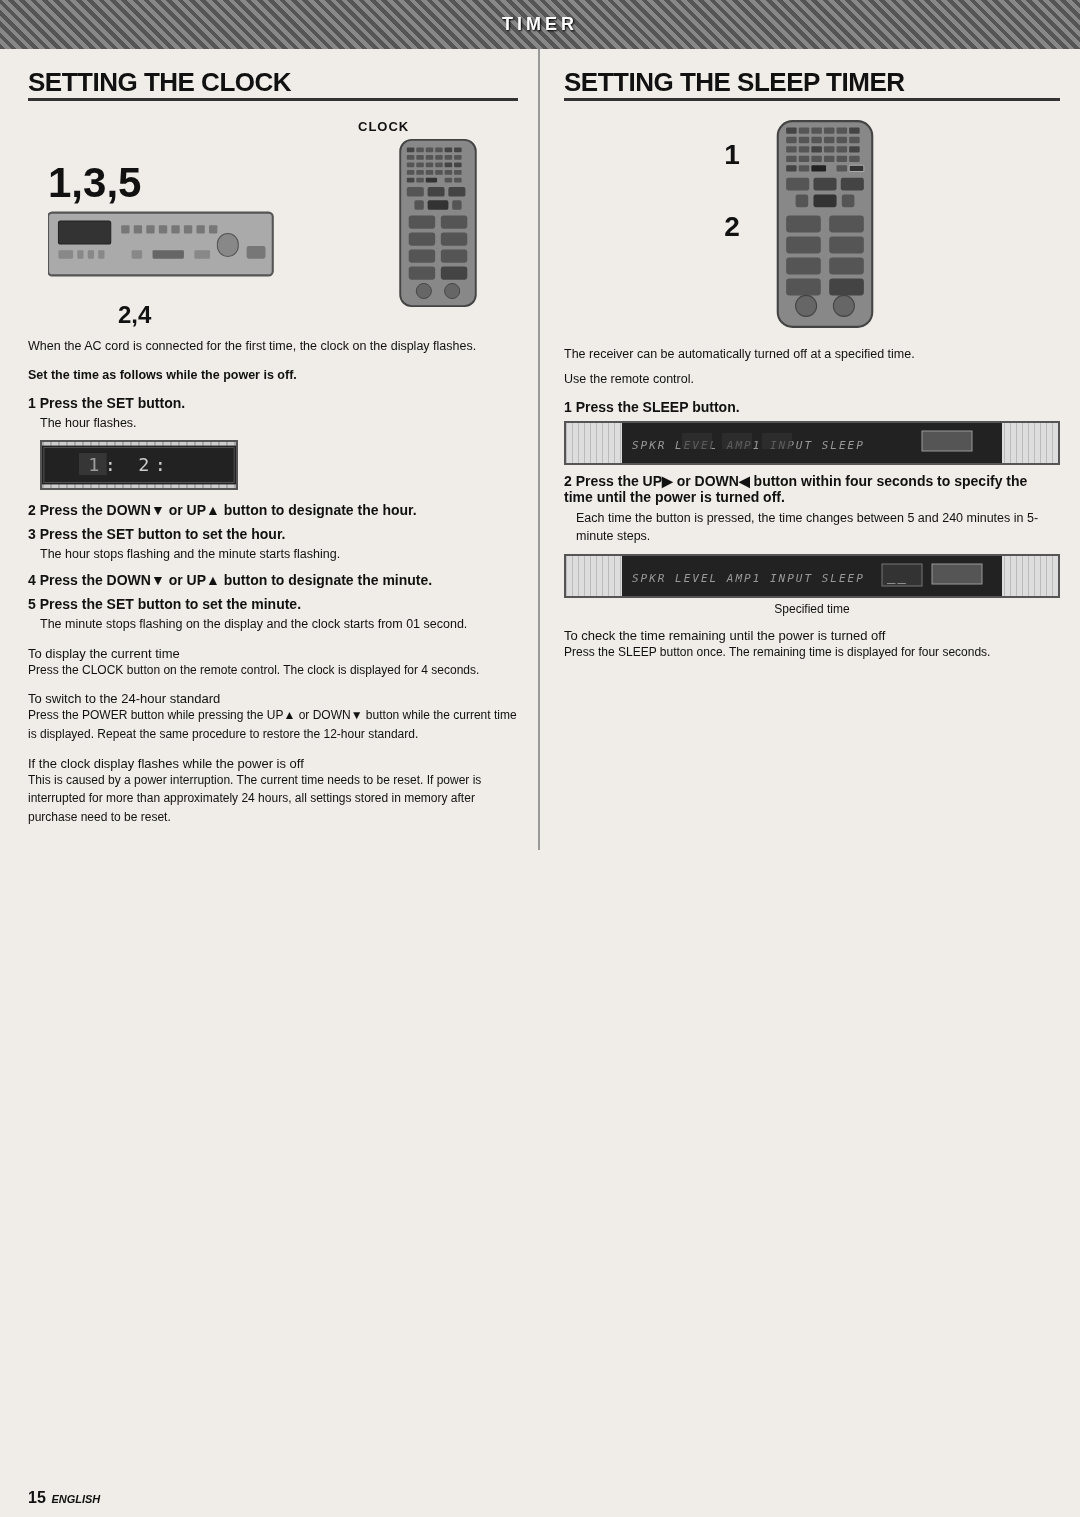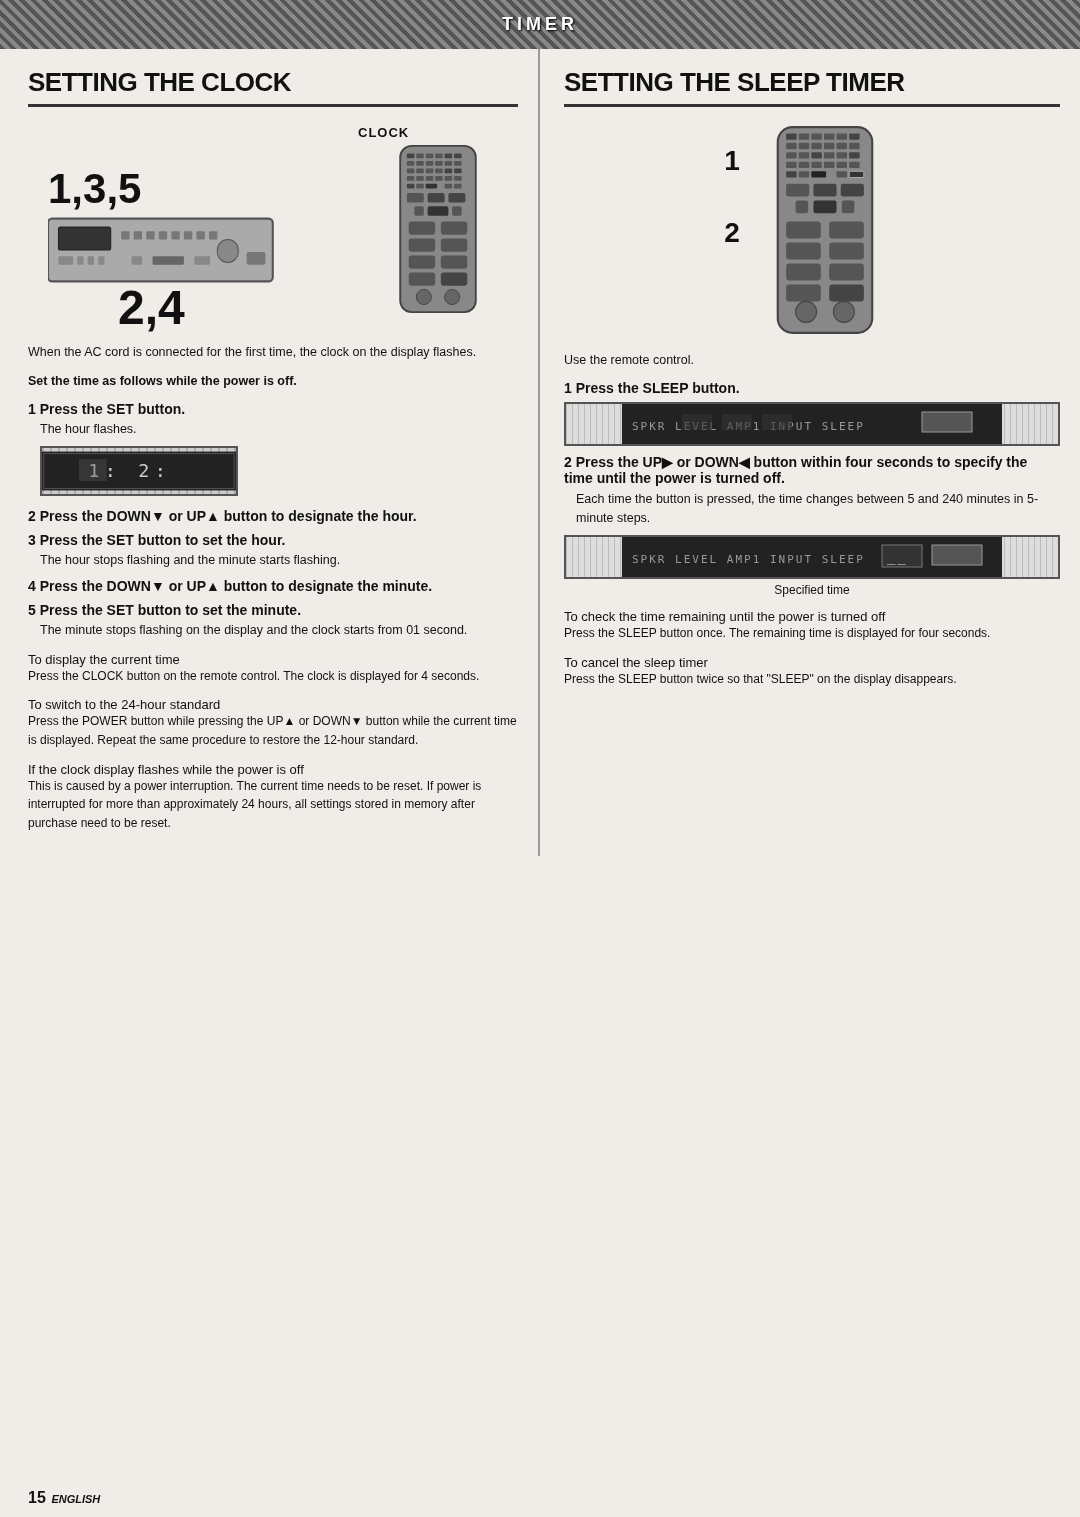--- a/index.html
+++ b/index.html
@@ -49,21 +49,21 @@
     .right-col {
       width: 50%;
       padding: 18px 20px 20px 24px;
     }
 
     
     .section-title {
       font-size: 26px;
       font-weight: bold;
       border-bottom: 3px solid #333;
-      padding-bottom: 6px;
+      padding-bottom: 0;
       margin-bottom: 18px;
       letter-spacing: -0.5px;
     }
 
     
     .clock-diagram {
       display: flex;
       align-items: flex-start;
       justify-content: center;
       margin-bottom: 18px;
@@ -214,20 +214,21 @@
       );
       border: 2px solid #555;
       margin: 6px 0 4px 0;
       display: flex;
       align-items: flex-start;
       justify-content: center;
       font-size: 14px;
       font-family: monospace;
       color: #222;
       letter-spacing: 2px;
+      font-style: italic;
     }
 
     .specified-time-label {
       text-align: center;
       font-size: 12px;
       margin-bottom: 10px;
     }
 
     .footer-bar {
       position: absolute;
@@ -278,21 +279,21 @@
         <rect x="28" y="46" width="6" height="8" rx="1" fill="#888"></rect>
         <rect x="38" y="46" width="6" height="8" rx="1" fill="#888"></rect>
         <rect x="48" y="46" width="6" height="8" rx="1" fill="#888"></rect>
         <rect x="80" y="46" width="10" height="8" rx="1" fill="#888"></rect>
         <rect x="100" y="46" width="30" height="8" rx="1" fill="#666"></rect>
         <rect x="140" y="46" width="15" height="8" rx="1" fill="#888"></rect>
         <rect x="162" y="30" width="20" height="22" rx="10" fill="#888" stroke="#555" stroke-width="1"></rect>
         <rect x="190" y="42" width="18" height="12" rx="2" fill="#777"></rect>
       </svg>
 
-      <div class="clock-label-24" style="position:absolute; left:90px; bottom:-10px; font-size:48px; font-weight:bold;">2,4</div>
+      <div class="clock-label-24" style="position:absolute; left:90px; bottom:-10px; font-size:24px; font-weight:bold;">2,4</div>
 
       <div class="clock-remote-wrap">
         <div class="clock-label-above">CLOCK</div>
         <svg class="remote-svg" viewBox="0 0 90 180" xmlns="http://www.w3.org/2000/svg">
           <rect x="5" y="2" width="80" height="176" rx="12" ry="12" fill="#888" stroke="#444" stroke-width="2"></rect>
 
           <rect x="12" y="10" width="8" height="5" rx="1" fill="#444"></rect>
           <rect x="22" y="10" width="8" height="5" rx="1" fill="#555"></rect>
           <rect x="32" y="10" width="8" height="5" rx="1" fill="#555"></rect>
           <rect x="42" y="10" width="8" height="5" rx="1" fill="#555"></rect>
@@ -480,20 +481,21 @@
         <rect x="13" y="132" width="33" height="16" rx="3" fill="#555"></rect>
         <rect x="54" y="132" width="33" height="16" rx="3" fill="#555"></rect>
         <rect x="13" y="152" width="33" height="16" rx="3" fill="#555"></rect>
         <rect x="54" y="152" width="33" height="16" rx="3" fill="#444"></rect>
 
         <circle cx="32" cy="178" r="10" fill="#666" stroke="#444" stroke-width="1"></circle>
         <circle cx="68" cy="178" r="10" fill="#666" stroke="#444" stroke-width="1"></circle>
       </svg>
     </div>
 
+    <p class="intro-text" style="margin-bottom:6px;">The receiver can be automatically turned off at a specified time.</p>
     <p class="intro-text" style="margin-bottom:10px;">Use the remote control.</p>
 
     <div class="step">
       <div class="step-title">
         <span>1</span>&nbsp;<span>Press the SLEEP button.</span>
       </div>
 
       <div class="panel-display">
         <svg width="100%" height="40" viewBox="0 0 380 40" xmlns="http://www.w3.org/2000/svg">
           <rect width="380" height="40" fill="#222"></rect>
@@ -522,24 +524,20 @@
         </svg>
       </div>
       <div class="specified-time-label">Specified time</div>
     </div>
 
     <div class="sub-section">
       <div class="sub-section-title">To check the time remaining until the power is turned off</div>
       <div class="sub-section-body">Press the SLEEP button once. The remaining time is displayed for four seconds.</div>
     </div>
 
-    <div class="sub-section">
-      <div class="sub-section-title">To cancel the sleep timer</div>
-      <div class="sub-section-body">Press the SLEEP button twice so that "SLEEP" on the display disappears.</div>
-    </div>
 
   </div>
 
 </div>
 
 <div class="footer-bar">
   <span class="page-num">15</span>
   <span class="eng" style="margin-left:2px;">ENGLISH</span>
 </div>
 

